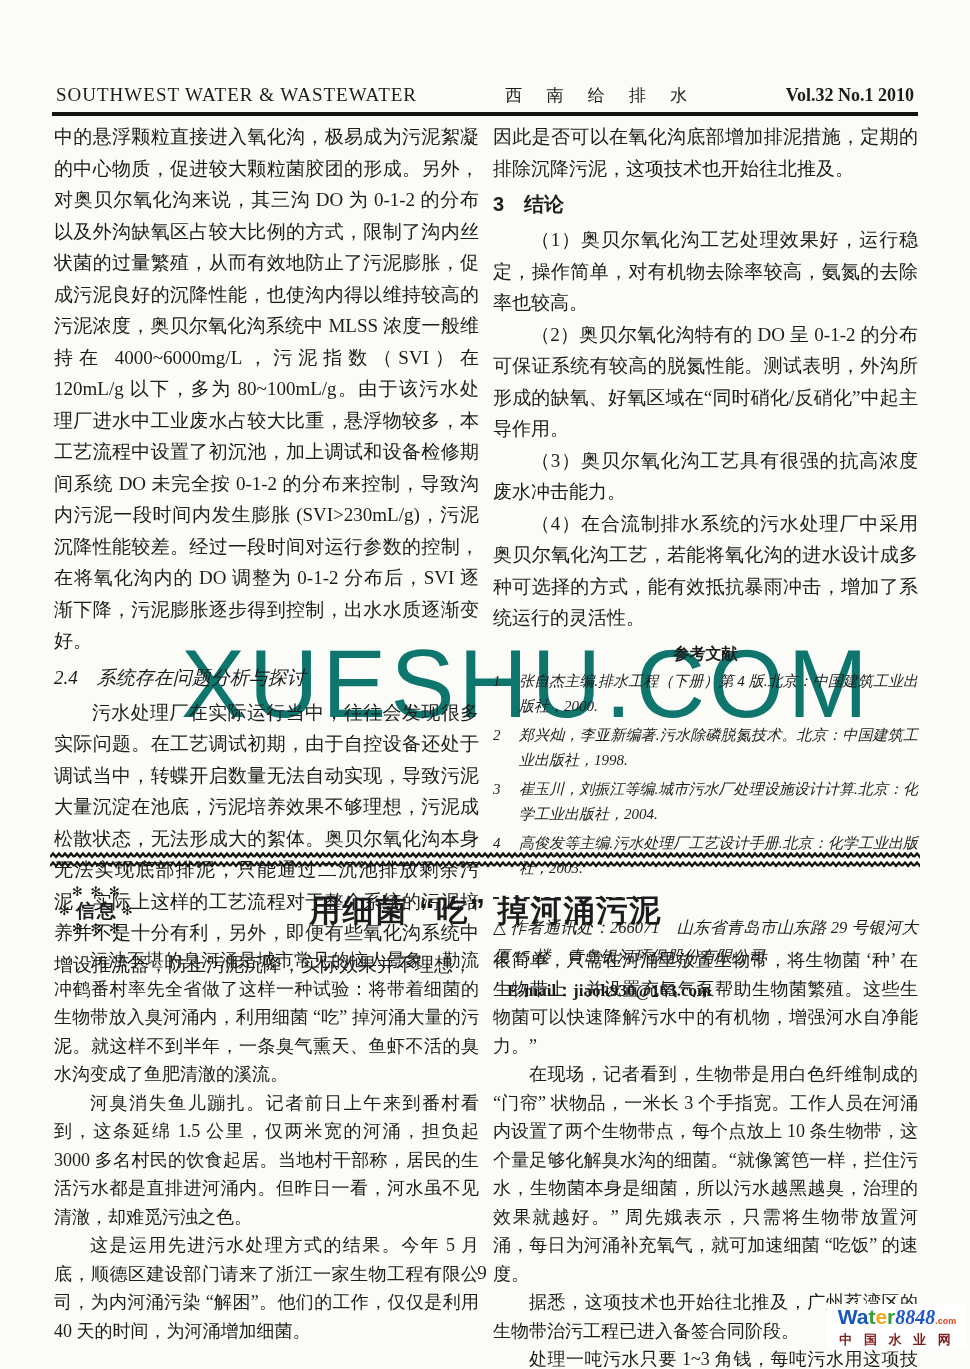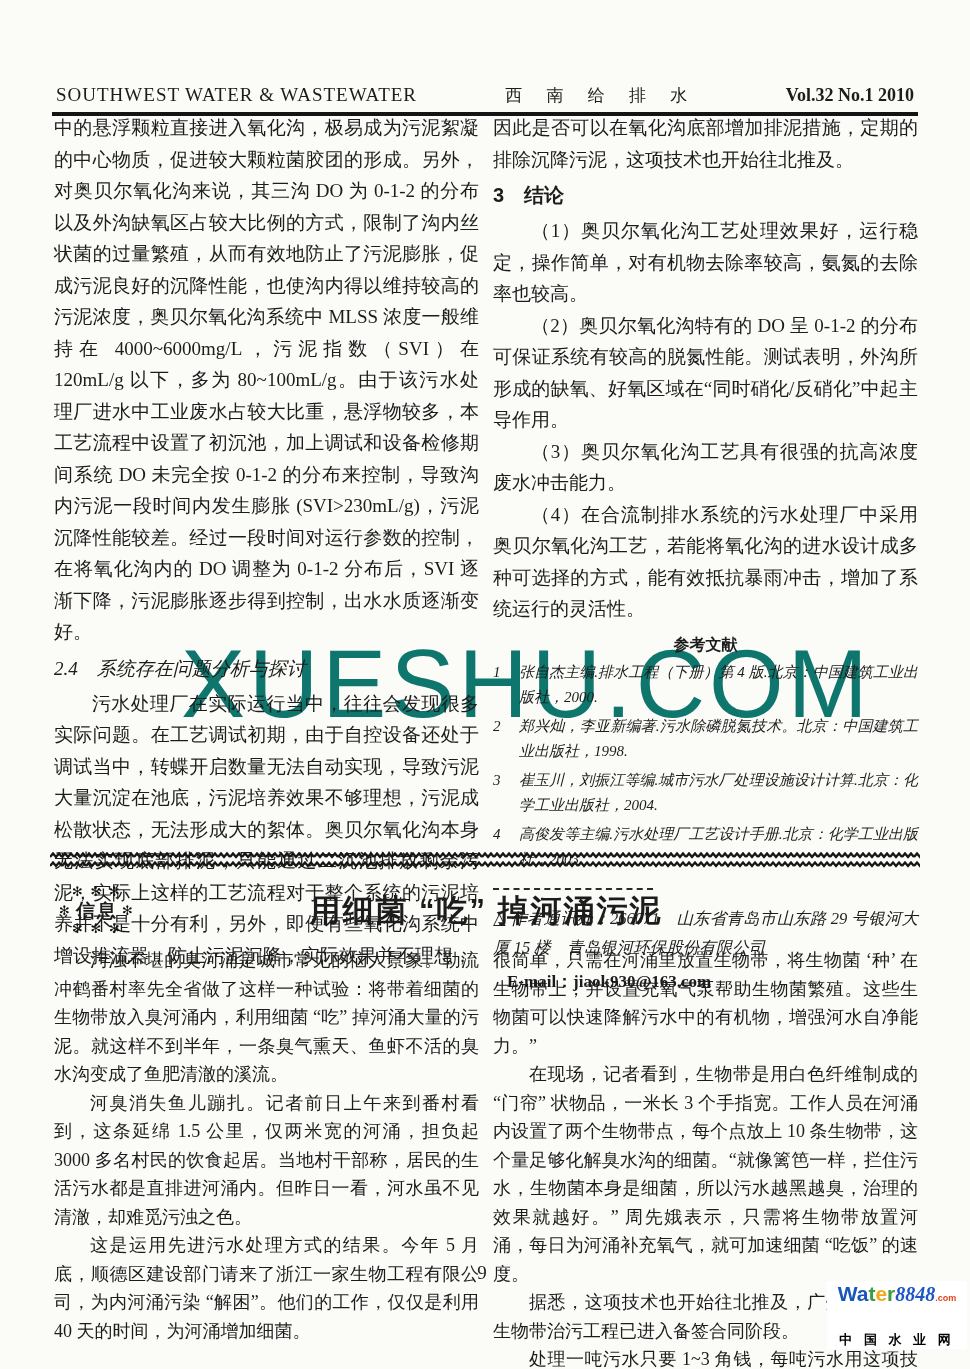--- a/index.html
+++ b/index.html
@@ -27,21 +27,21 @@
   }
   .j-en{font-size:19px;letter-spacing:1px;font-family:"Liberation Serif",serif;}
   .j-cn{font-size:17px;letter-spacing:10px;font-weight:normal;}
   .j-vol{font-size:18px;font-weight:bold;}
   .head-rule{
     position:absolute;top:112px;left:52px;width:866px;height:4px;
     background:#141414;z-index:2;
   }
   
   .cols{
-    position:absolute;top:112px;left:54px;width:864px;
+    position:absolute;top:121px;left:54px;width:864px;
     display:flex;gap:14px;z-index:2;
   }
   .col{width:425px;}
   .body-p{margin:0;font-size:19px;line-height:31.5px;text-align:justify;}
   .indent{text-indent:2em;}
   .h-kaiti{
     margin:6px 0 4px 0;font-size:19px;font-weight:normal;font-style:italic;
     line-height:30px;
   }
   .h-bold{
@@ -85,21 +85,21 @@
     font-size:19px;z-index:2;letter-spacing:6px;
   }
   .logo{
     position:absolute;right:3px;bottom:20px;width:140px;z-index:3;
     background:#fff;text-align:center;padding:2px 0 1px 0;
     font-family:"Liberation Sans","DejaVu Sans",sans-serif;
   }
   .logo-line1{font-size:21px;font-weight:bold;line-height:22px;white-space:nowrap;}
   .logo-num{font-style:italic;color:#1e56c8;font-family:"Liberation Serif",serif;font-size:20px;}
   .logo-tld{font-size:9px;color:#e2401c;font-weight:bold;vertical-align:baseline;}
-  .logo-cn{font-size:13px;font-weight:bold;color:#000000;letter-spacing:4px;line-height:16px;margin-top:23px;}
+  .logo-cn{font-size:13px;font-weight:bold;color:#7f1d1d;letter-spacing:4px;line-height:16px;}
 </style>
 </head>
 <body>
 
 <div class="page">
 
   <div class="watermark">XUESHU.COM</div>
 
   <div class="hdr">
     <span class="j-en">SOUTHWEST  WATER  &amp;  WASTEWATER</span>

